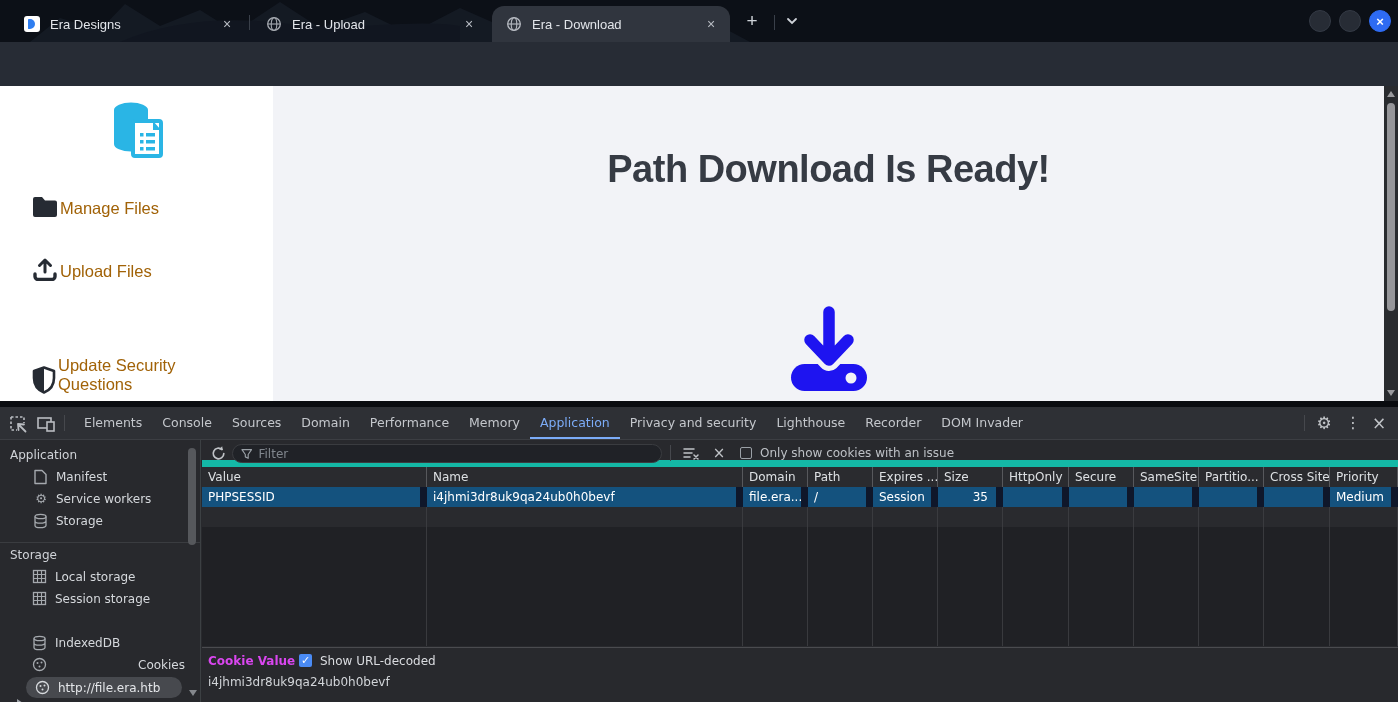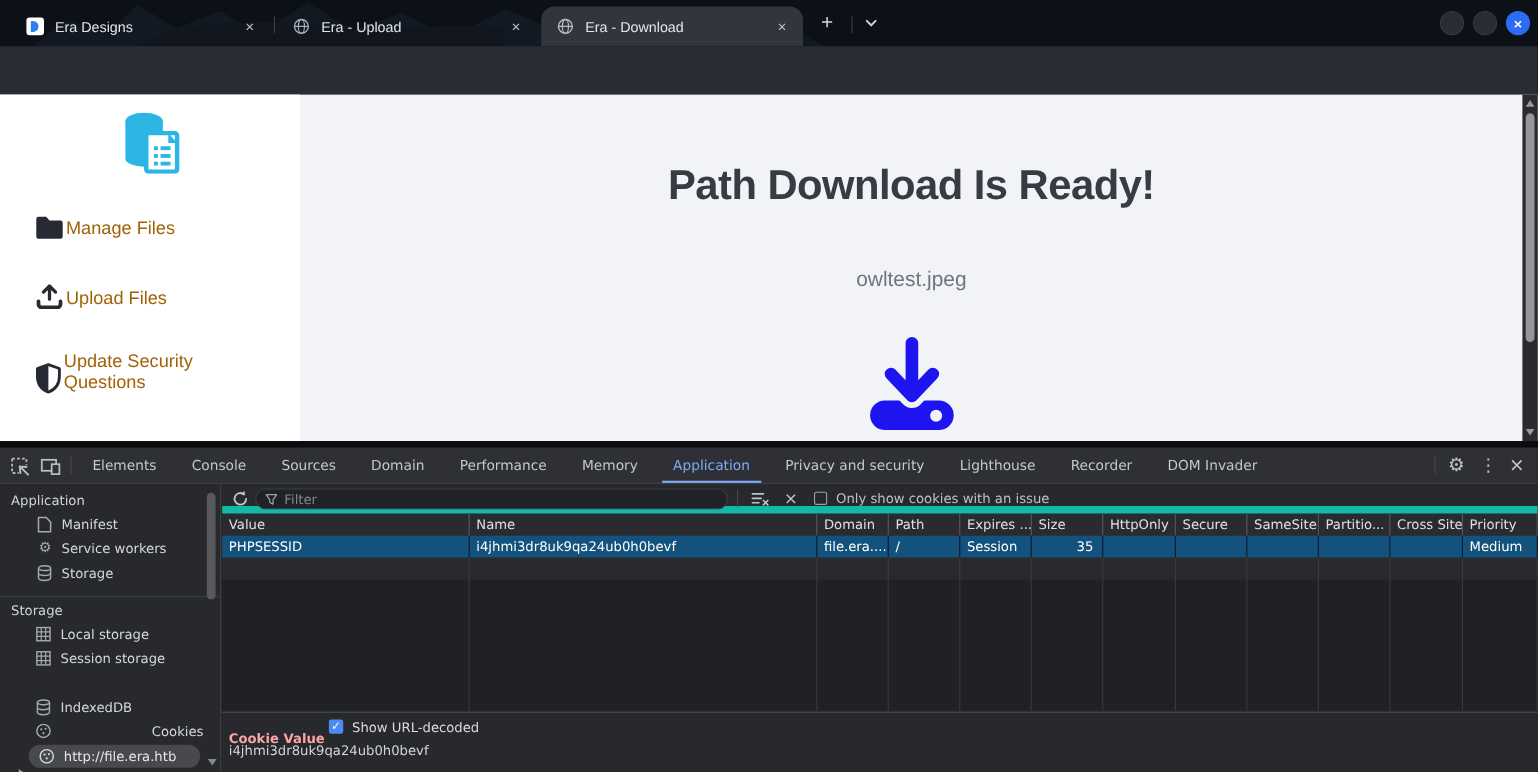--- a/index.html
+++ b/index.html
@@ -61,21 +61,21 @@
               border-top:6px solid #9a9a9e; position:absolute; left:3px; bottom:5px; }
 
   .gap-strip { position:absolute; left:0; top:401px; width:1398px; height:6px; background:#0a0c10; }
 
   
   .devtools { position:absolute; left:0; top:407px; width:1398px; height:295px; background:#28292d;
               font-family:"DejaVu Sans","Liberation Sans",sans-serif; font-size:12px; color:#c9ccd1; }
   .dt-tabbar { position:absolute; left:0; top:0; width:1398px; height:33px; background:#2e3035;
                border-bottom:1px solid #3c3e43; }
   .dt-ic { position:absolute; top:7px; width:20px; height:20px; }
-  .dt-tabs { position:absolute; left:74px; top:0; height:32px; display:flex;gap:12px; }
+  .dt-tabs { position:absolute; left:74px; top:0; height:32px; display:flex; }
   .dt-tab { padding:0 10px; line-height:31px; color:#c4c7cc; font-size:12.5px; white-space:nowrap; }
   .dt-tab.active { color:#7cacf8; border-bottom:2px solid #7cacf8; }
   .dt-bar-div { position:absolute; top:8px; width:1px; height:16px; background:#46484d; }
   .dt-right-ic { position:absolute; top:5px; width:22px; height:22px; color:#c0c3c7; font-size:16px;
                  line-height:22px; text-align:center; }
 
   .dt-side { position:absolute; left:0; top:33px; width:201px; height:262px; background:#28292d;
              border-right:1px solid #3c4043; overflow:hidden; }
   .dt-sec { position:absolute; left:10px; height:22px; line-height:22px; color:#d0d3d8; }
   .dt-item { position:absolute; left:0; width:185px; height:22px; display:flex; align-items:center; color:#d5d8dc; }
@@ -107,30 +107,30 @@
           line-height:18px; text-align:center; }
   .ck-chk { position:absolute; left:538px; top:7px; width:12px; height:12px; border:1px solid #9aa0a6;
             border-radius:2px; background:transparent; }
   .ck-chk-lbl { position:absolute; left:558px; top:0; line-height:27px; color:#bdc1c6; }
 
   .cookie-grid { display:grid; grid-template-columns:225px 316px 65px 65px 65px 65px 66px 65px 65px 65px 66px 1fr; }
   .cookie-grid > div { padding:0 0 0 6px; line-height:20px; height:20px; overflow:hidden; white-space:nowrap; }
   .ck-head { position:absolute; left:0; top:27px; width:1196px; height:20px; background:#2a2b2f; color:#dde0e3; }
   .ck-head > div { border-right:1px solid #57585c; }
   .ck-row-sel { position:absolute; left:0; top:47px; width:1196px; height:20px; background:#14527e; color:#fff; }
-  .ck-row-sel > div { border-right:1px solid #0f172a; }
+  .ck-row-sel > div { border-right:7px solid #0f172a; }
   .ck-row-b { position:absolute; left:0; top:67px; width:1196px; height:20px; background:#292a2e; }
   .ck-row-b > div { border-right:1px solid #3a3b3f; }
   .ck-fill { position:absolute; left:0; top:87px; width:1196px; height:119px; background:#202125; }
   .ck-fill > div { height:119px; border-right:1px solid #393a3e; }
   .cell-num { text-align:right; padding-right:8px !important; }
 
   .ck-preview { position:absolute; left:0; top:207px; width:1196px; height:55px; background:#28292d;
                 border-top:1px solid #4a4b4f; }
-  .pv-label { position:absolute; left:6px; top:16px; font-weight:bold; color:#fca5a5; }
+  .pv-label { position:absolute; left:6px; top:6px; font-weight:bold; color:#d946ef; }
   .pv-chk { position:absolute; left:97px; top:6px; width:13px; height:13px; border-radius:2px; background:#4a8bf5;
             color:#fff; font-size:11px; line-height:13px; text-align:center; }
   .pv-chk-lbl { position:absolute; left:118px; top:6px; color:#dadce0; }
   .pv-value { position:absolute; left:6px; top:27px; color:#d2d5d9; }
 
   svg { display:block; }
 </style>
 </head>
 <body>
 
@@ -267,27 +267,26 @@
             <path d="M3,17 v2.5 a3,3 0 0 0 3,3 h14 a3,3 0 0 0 3,-3 V17" fill="none" stroke="#262b33" stroke-width="3.4" stroke-linecap="round"></path>
           </svg>
         <span>Upload Files</span>
       </div>
 
       <div class="navitem" style="top:234px;">
         <svg width="24" height="28" viewBox="0 0 24 28">
             <path d="M12,1.5 L22,5 V12 C22,19 17.8,24.2 12,26.5 C6.2,24.2 2,19 2,12 V5 Z" fill="none" stroke="#262b33" stroke-width="2.6" stroke-linejoin="round"></path>
             <path d="M12,1.5 L2,5 V12 C2,19 6.2,24.2 12,26.5 Z" fill="#262b33"></path>
           </svg>
-        <span style="max-width:150px;">Update Security Questions</span>
+        <span style="max-width:150px;margin-top:36px;">Update Security Questions</span>
       </div>
     </div>
 
     <div class="page-main">
       <div class="bigtitle">Path Download Is Ready!</div>
-      <div class="fname">owltest.jpeg</div>
       <svg class="dlicon" width="84" height="96" viewBox="0 0 84 96">
         <rect x="4" y="64" width="76" height="27" rx="13.5" fill="#1e14f0"></rect>
         <path d="M42,12 L42,52 M23,40 L42,60 L61,40" fill="none" stroke="#f2f3f7" stroke-width="22" stroke-linecap="round" stroke-linejoin="round"></path>
         <path d="M42,12 L42,52 M23,40 L42,60 L61,40" fill="none" stroke="#1e14f0" stroke-width="11.5" stroke-linecap="round" stroke-linejoin="round"></path>
         <circle cx="64" cy="78" r="5.5" fill="#f2f3f7"></circle>
       </svg>
     </div>
 
     <div class="pg-scroll">
       <div class="tri-up"></div>

